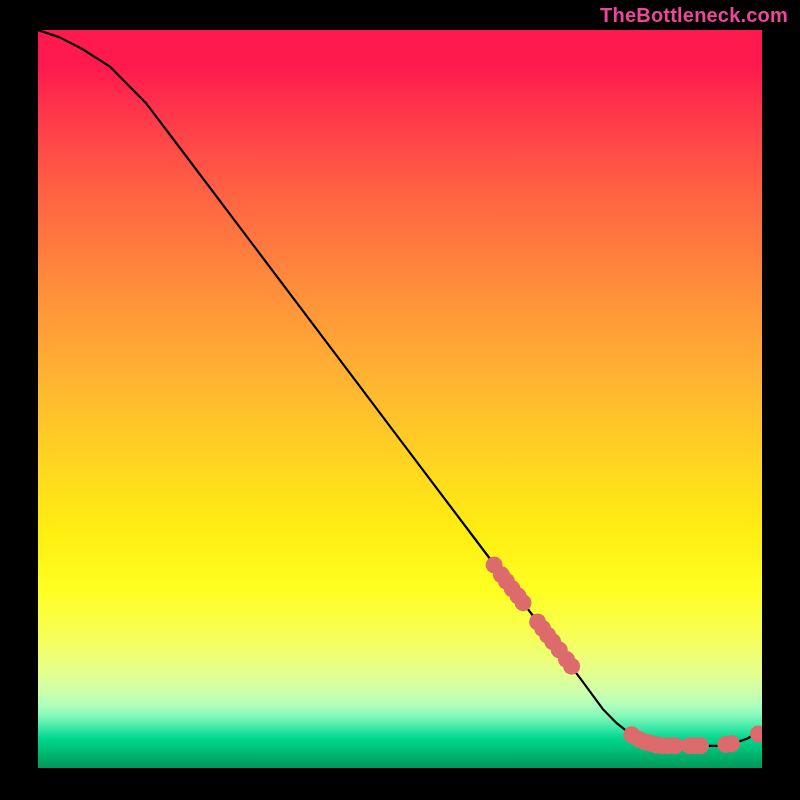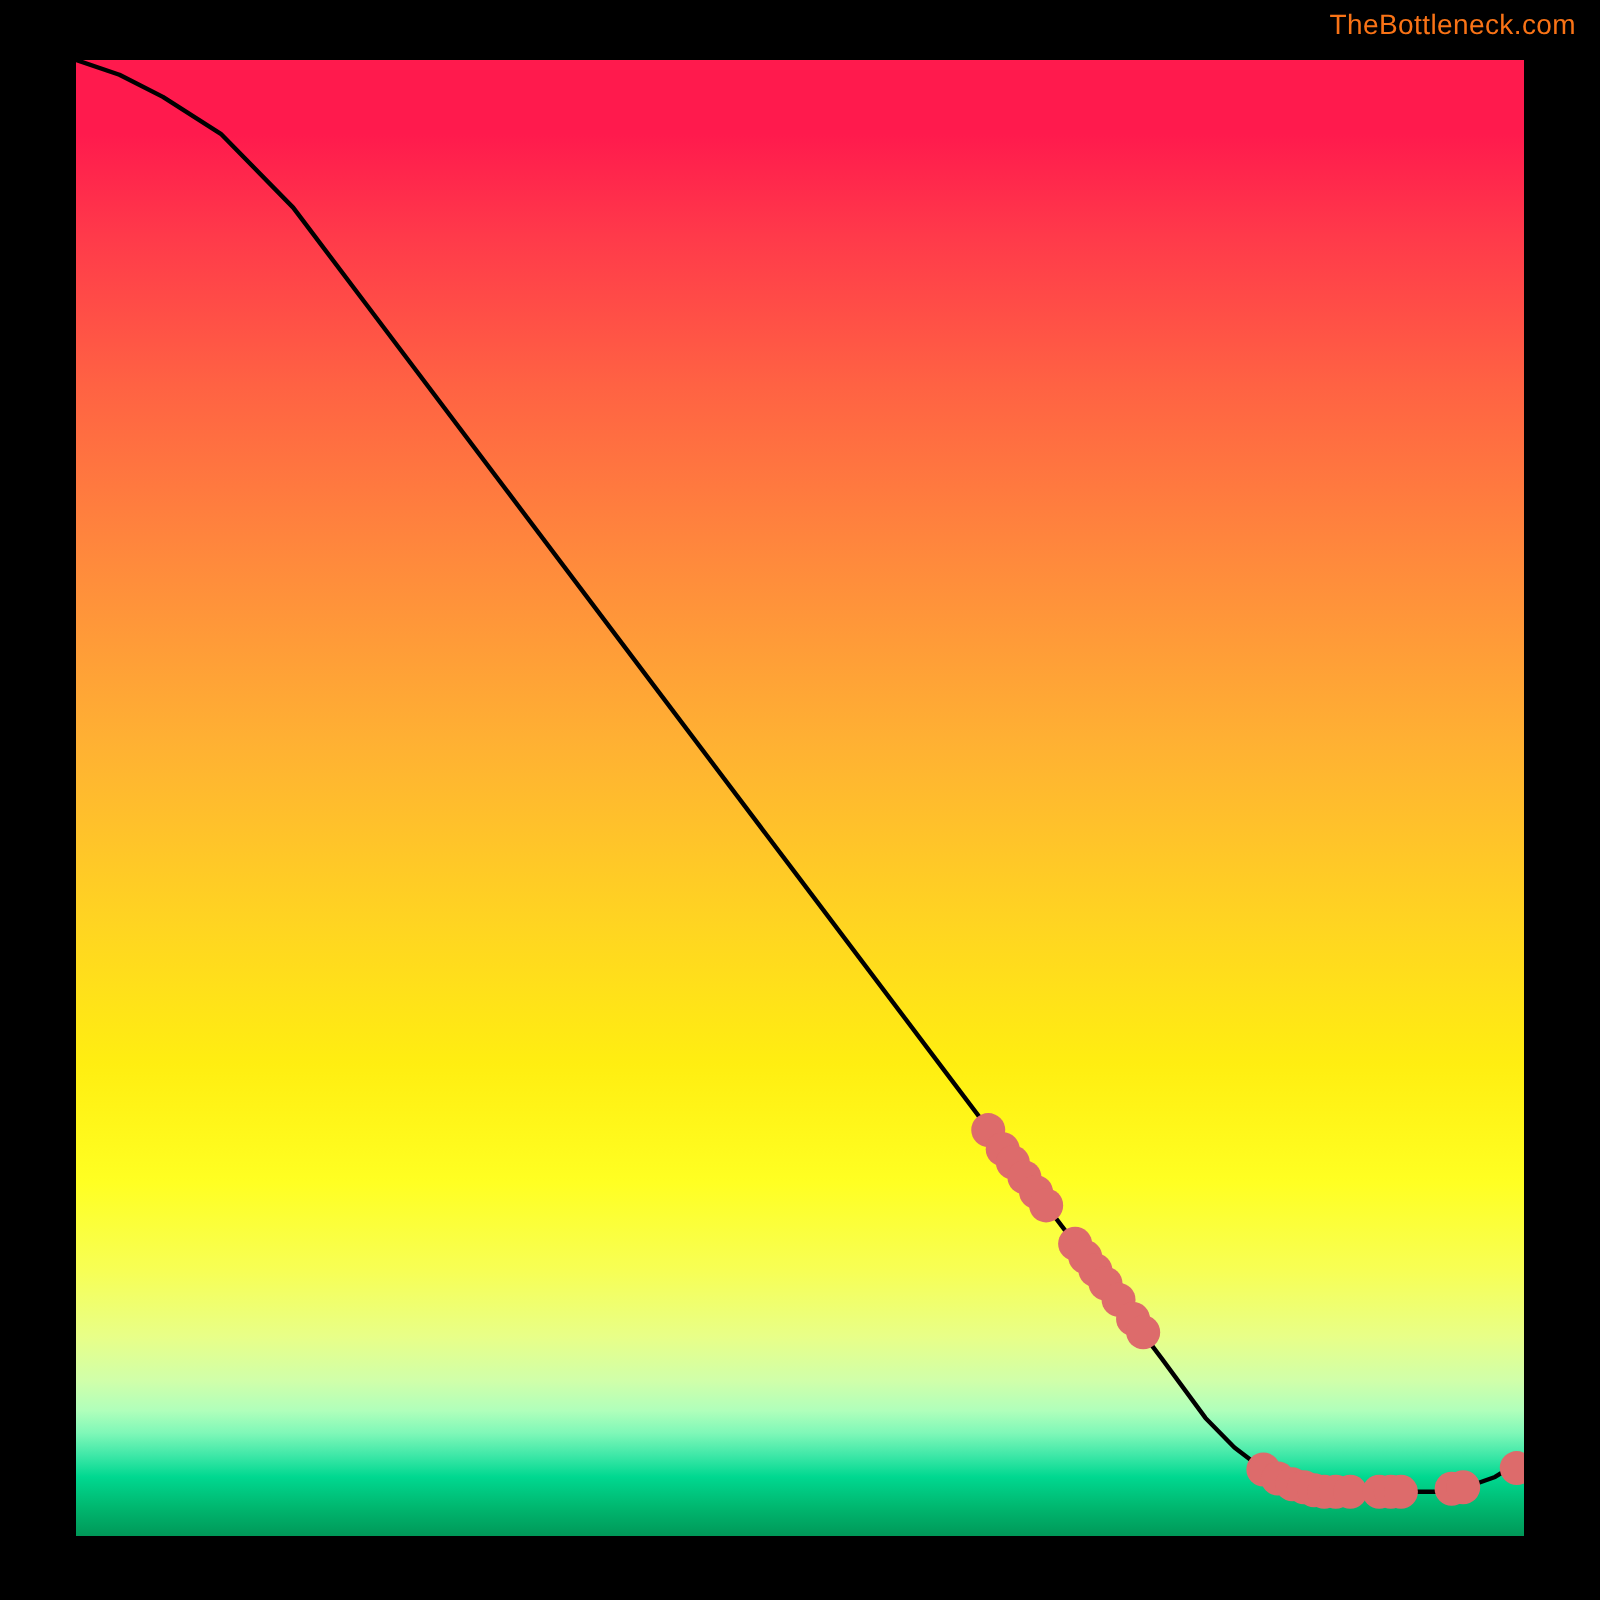--- a/index.html
+++ b/index.html
@@ -8,23 +8,23 @@
     background: #000;
     width: 800px;
     height: 800px;
     position: relative;
     font-family: Arial, Helvetica, sans-serif;
   }
   .attribution {
     position: absolute;
     top: 4px;
     right: 12px;
-    color: #f97316;
-    font-size: 14px;
-    font-weight: 400;
+    color: #ec4899;
+    font-size: 20px;
+    font-weight: 700;
     letter-spacing: 0.2px;
     z-index: 10;
   }
   .plot-area {
     position: absolute;
     left: 38px;
     top: 30px;
     width: 724px;
     height: 738px;
   }

